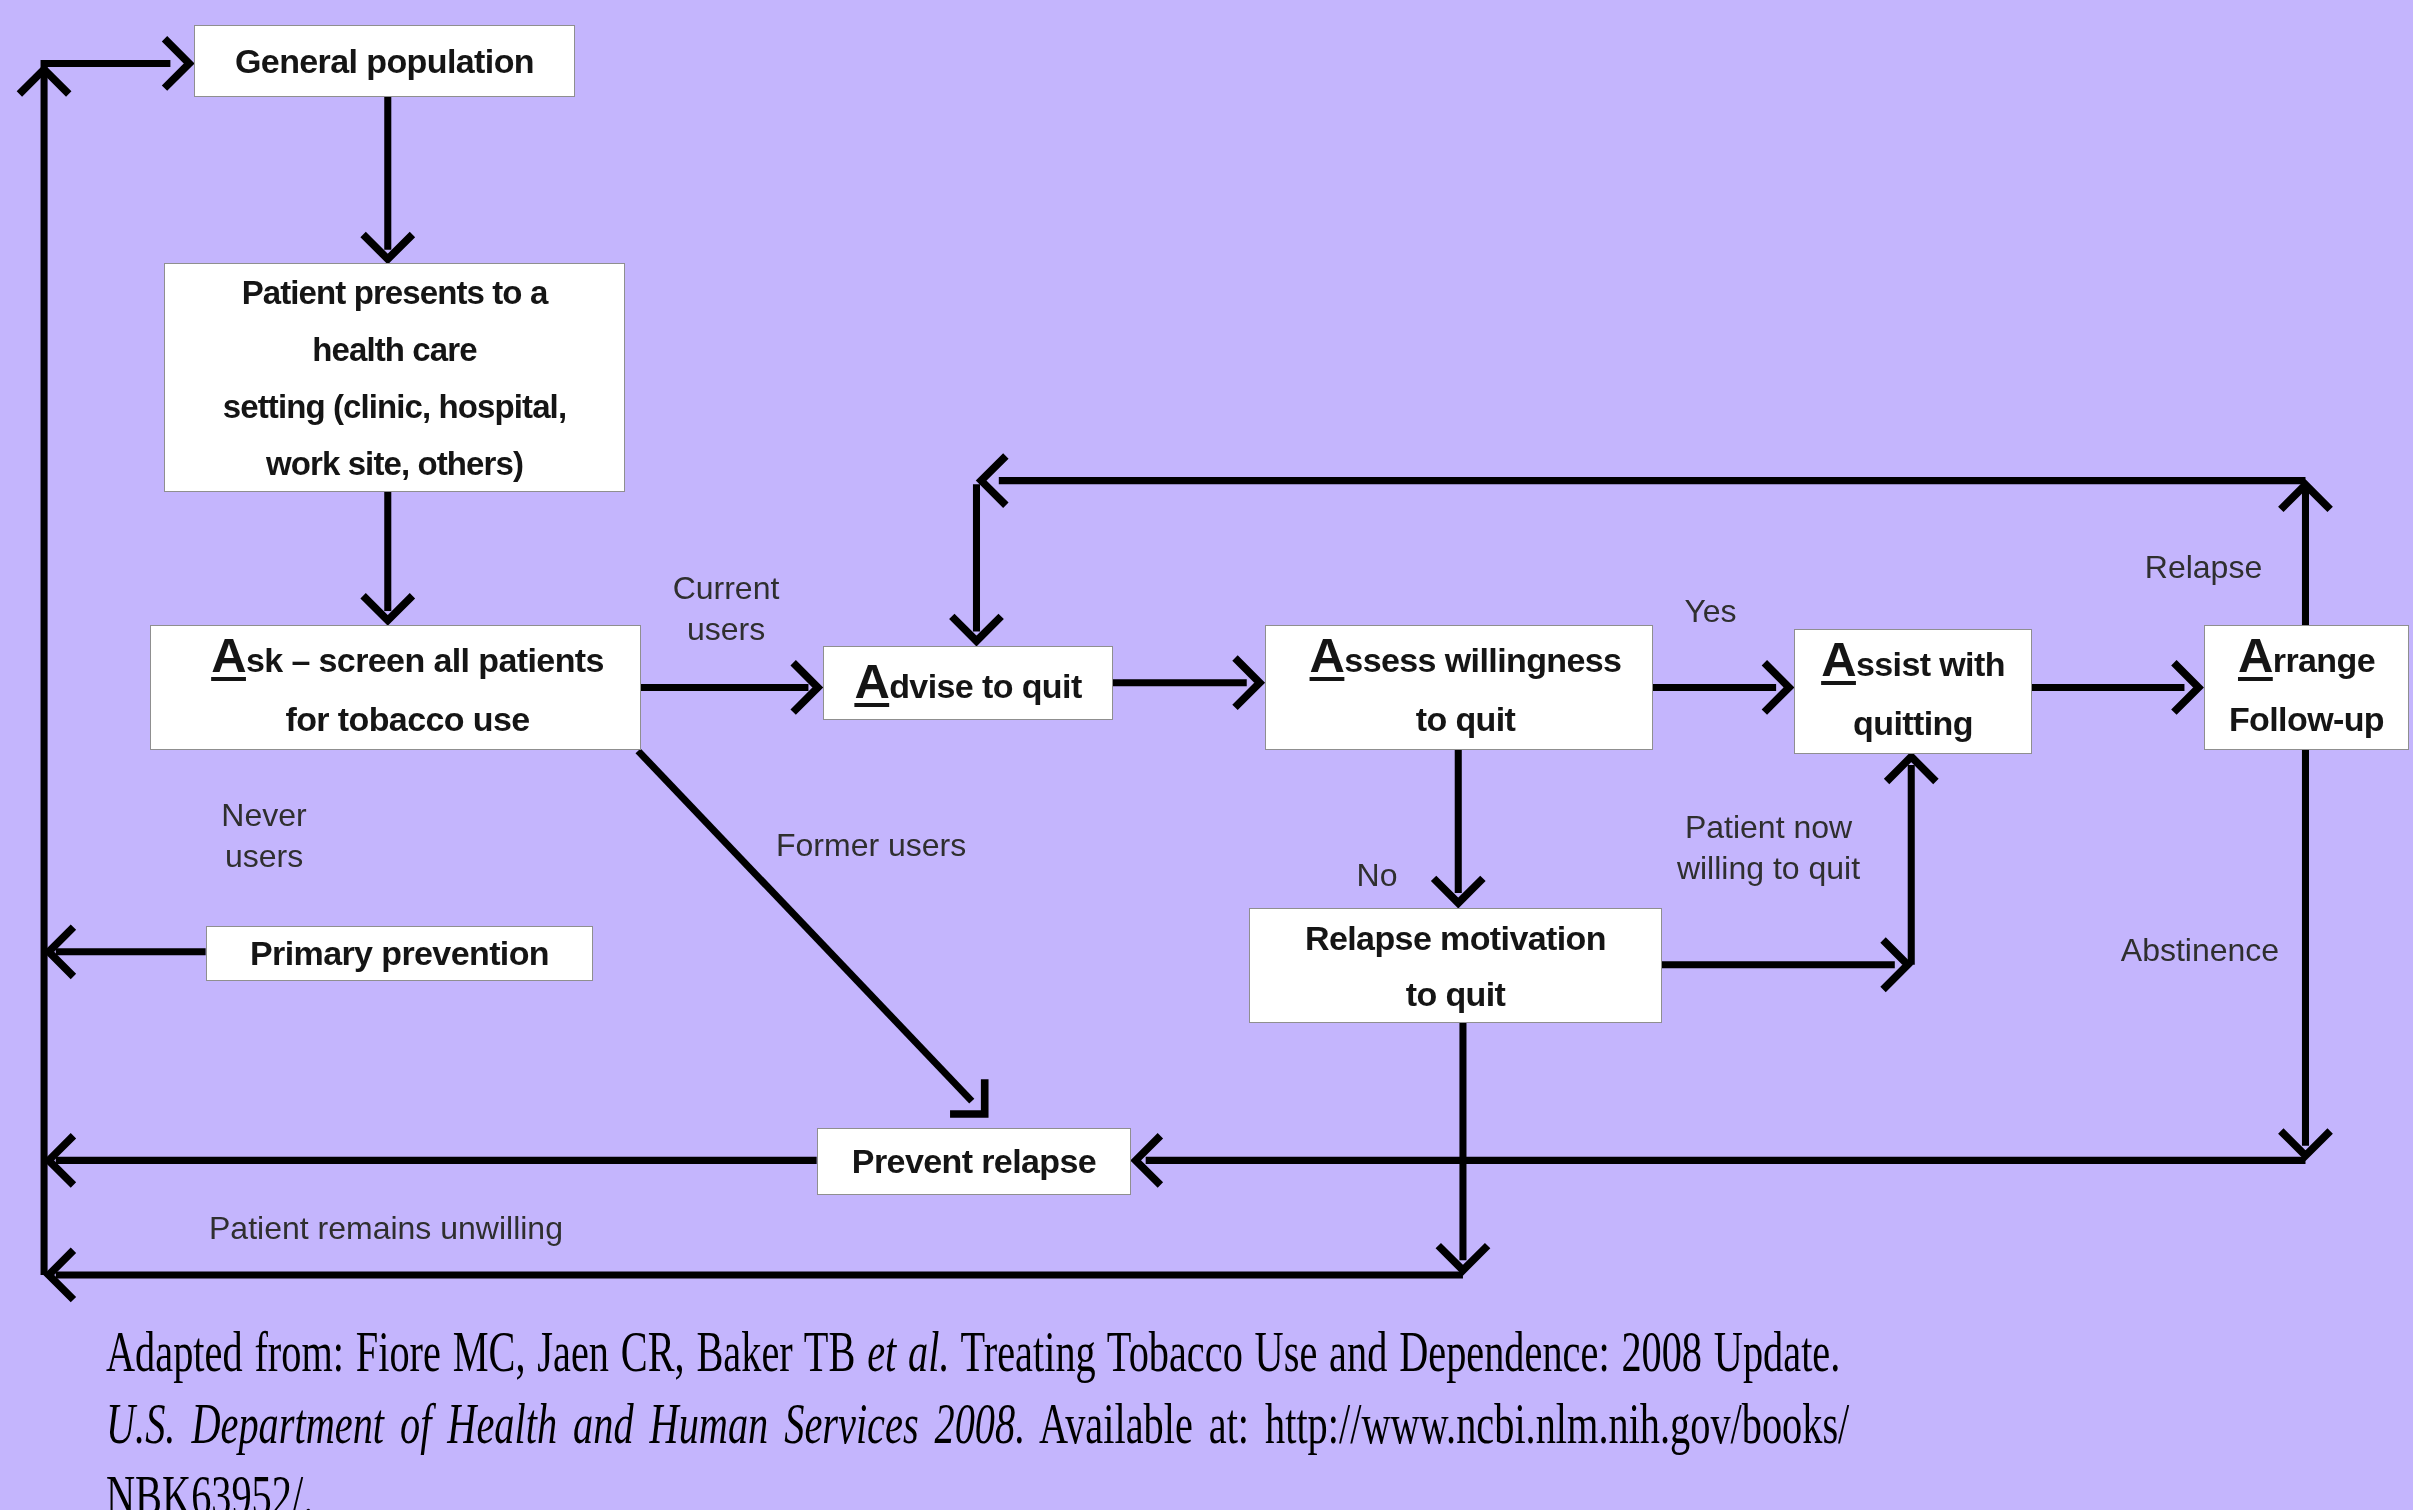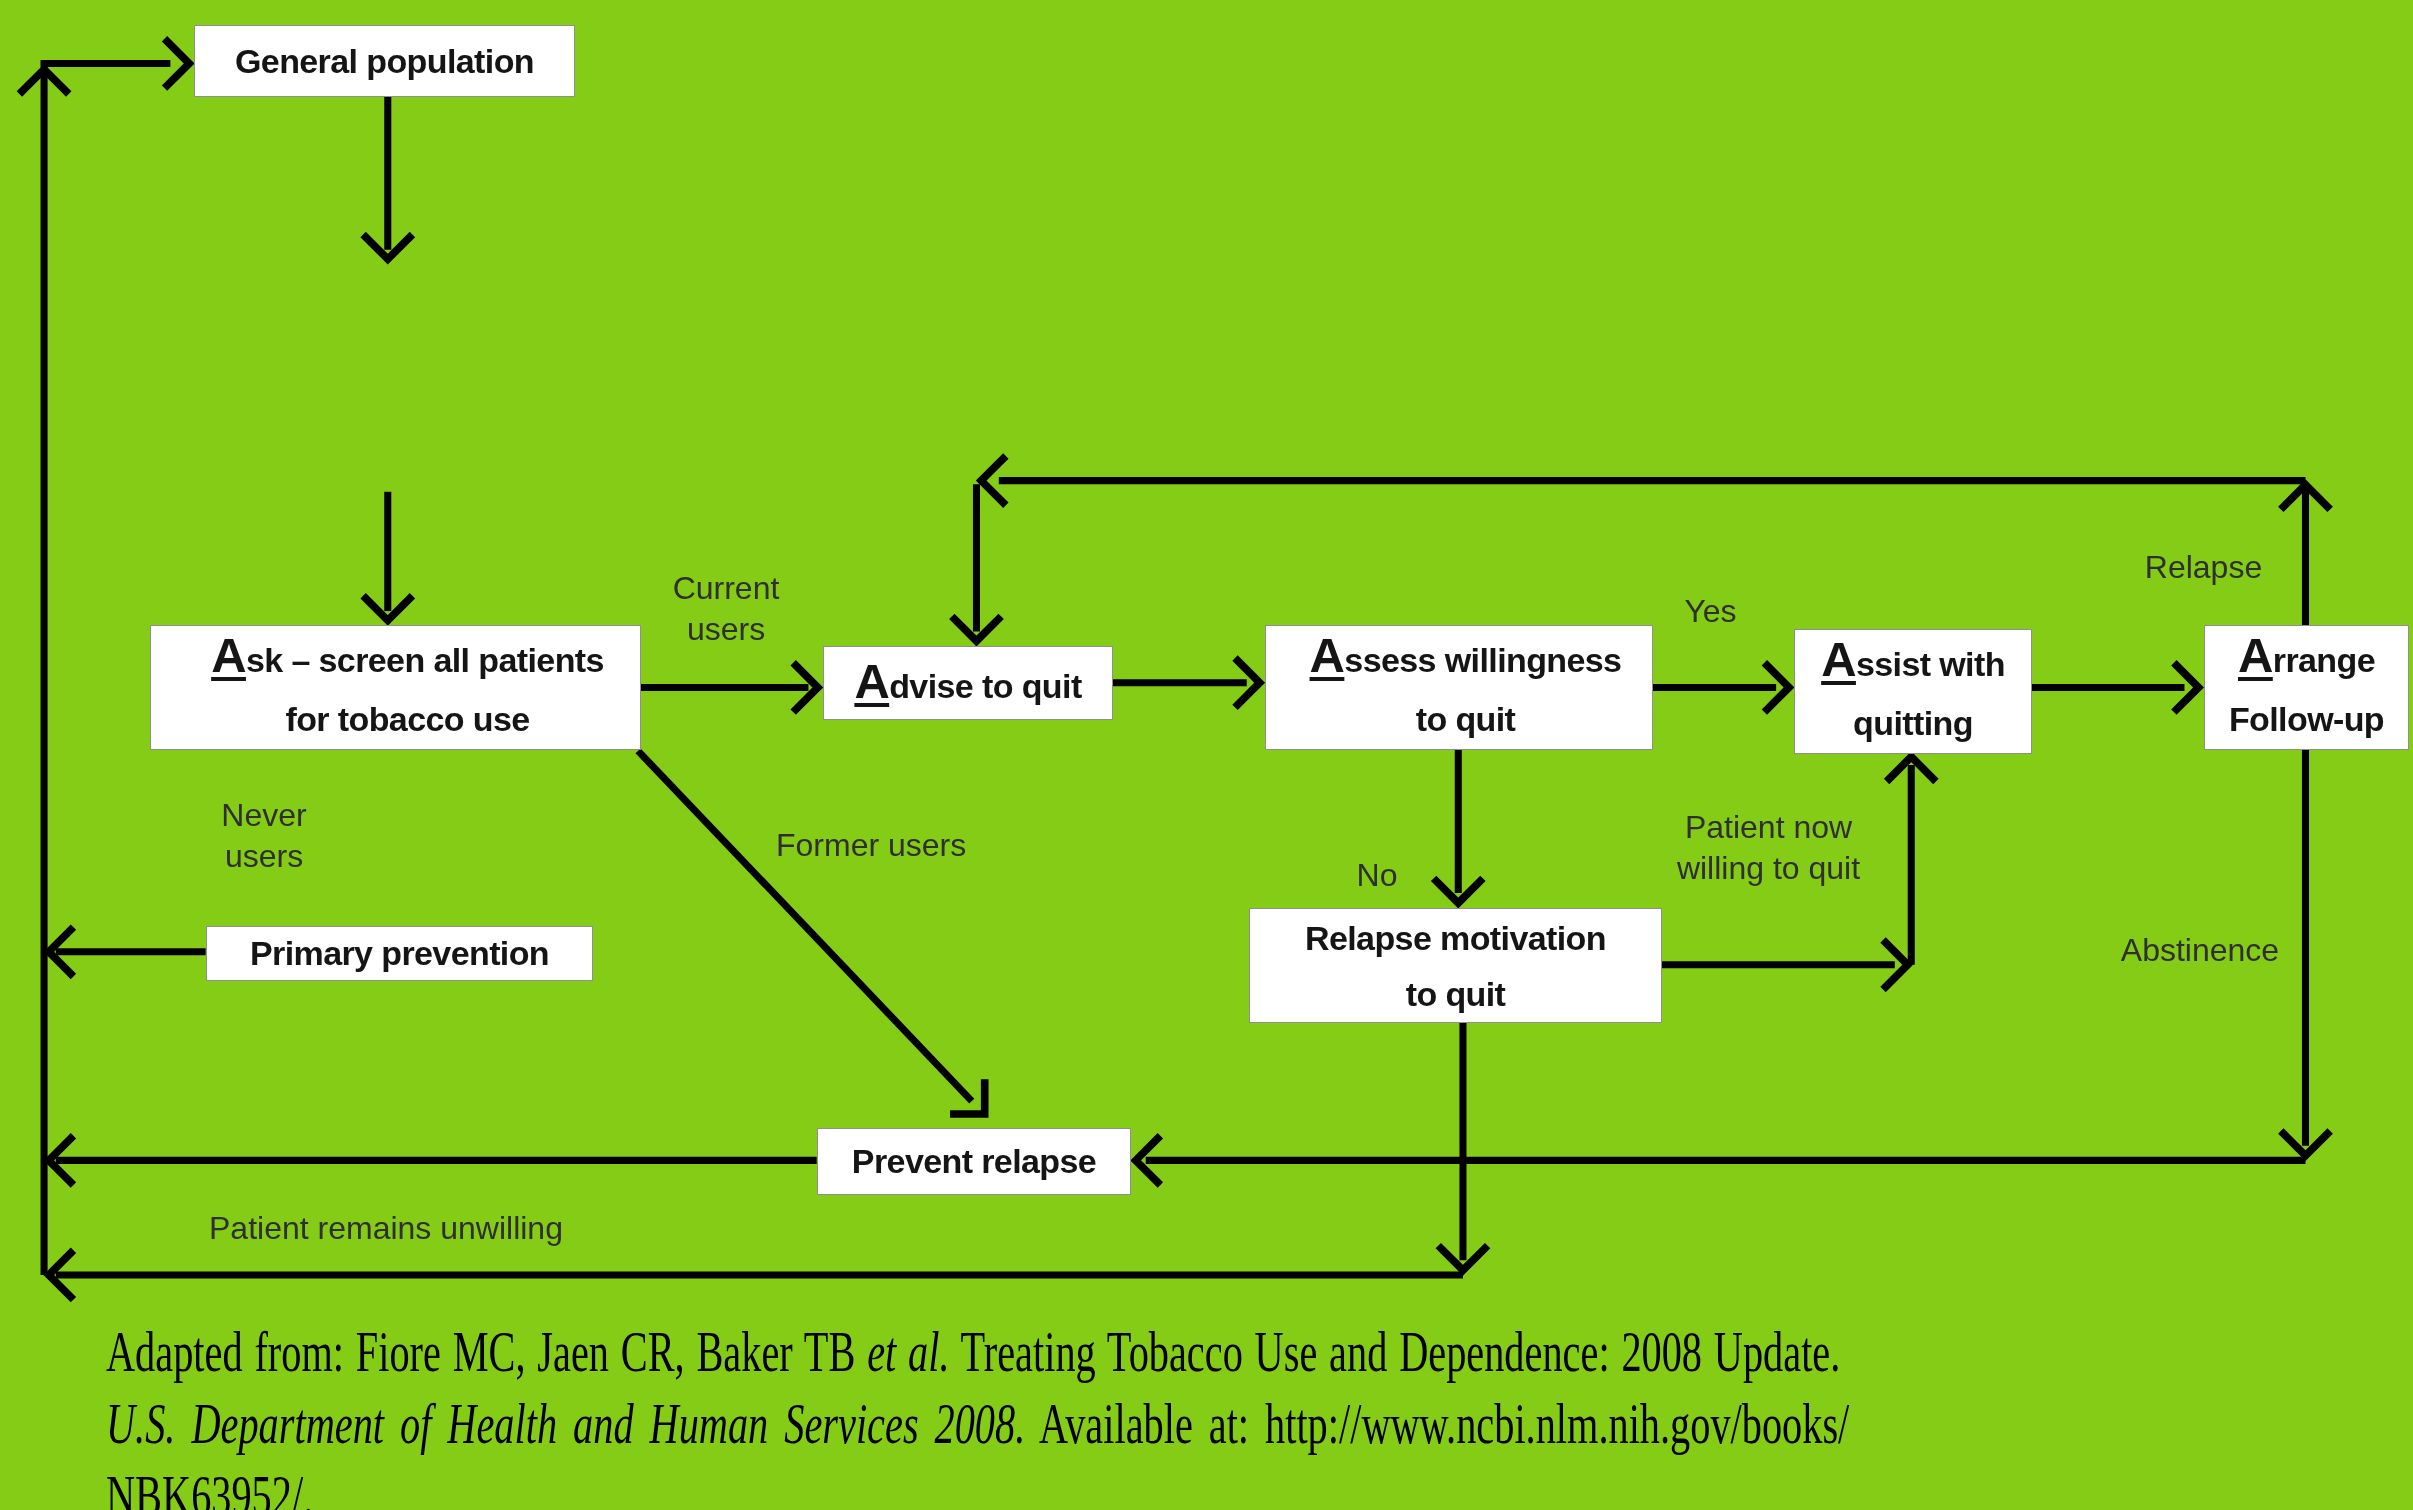--- a/index.html
+++ b/index.html
@@ -1,16 +1,16 @@
 <!DOCTYPE html>
 <html style="font-size:9.4px"><head>
 <meta charset="utf-8">
 <style>
   html,body{margin:0;padding:0;background:#ffffff;}
-  #stage{position:relative;width:2413px;height:1510px;background:#84cc16;overflow:hidden;
+  #stage{position:relative;width:2413px;height:1510px;background:#c4b5fd;overflow:hidden;
          font-family:"Liberation Sans","DejaVu Sans",sans-serif;}
   #arrows{position:absolute;left:0;top:0;width:2413px;height:1510px;}
   .box{position:absolute;box-sizing:border-box;background:#ffffff;border:1.8px solid #8f8f8f;
        display:flex;flex-direction:column;align-items:center;justify-content:center;
        text-align:center;font-weight:700;color:#151515;font-size:34px;letter-spacing:-0.6px;
        line-height:59px;}
   .box .ln{white-space:nowrap;}
   .init{font-size:49px;text-decoration:underline;text-decoration-thickness:4.1px;text-underline-offset:5.3px;}
   .elabel{position:absolute;color:#2f2f2f;font-weight:400;font-size:32px;line-height:41px;
           text-align:center;letter-spacing:0;}
@@ -115,20 +115,26 @@
     <g>
       <path d="M1086 1278 L1654 1874"></path>
         <polyline points="1676,1837 1676,1896 1617,1896" stroke-width="13"></polyline>
     </g>
   </svg>
 
   <div class="box" style="left:194px;top:25px;width:381px;height:72px;line-height:72px;">
     <div class="ln">General population</div>
   </div>
 
+  <div class="box" style="left:164px;top:263px;width:461px;height:229px;font-size:33px;letter-spacing:-0.9px;line-height:57px;">
+    <div class="ln">Patient presents to a</div>
+    <div class="ln">health care</div>
+    <div class="ln">setting (clinic, hospital,</div>
+    <div class="ln">work site, others)</div>
+  </div>
 
   <div class="box" style="left:150px;top:625px;width:491px;height:125px;padding-left:24px;">
     <div class="ln"><span class="init">A</span><span>sk – screen all patients</span></div>
     <div class="ln">for tobacco use</div>
   </div>
 
   <div class="box" style="left:823px;top:646px;width:290px;height:74px;line-height:74px;">
     <div class="ln"><span class="init">A</span><span>dvise to quit</span></div>
   </div>
 

